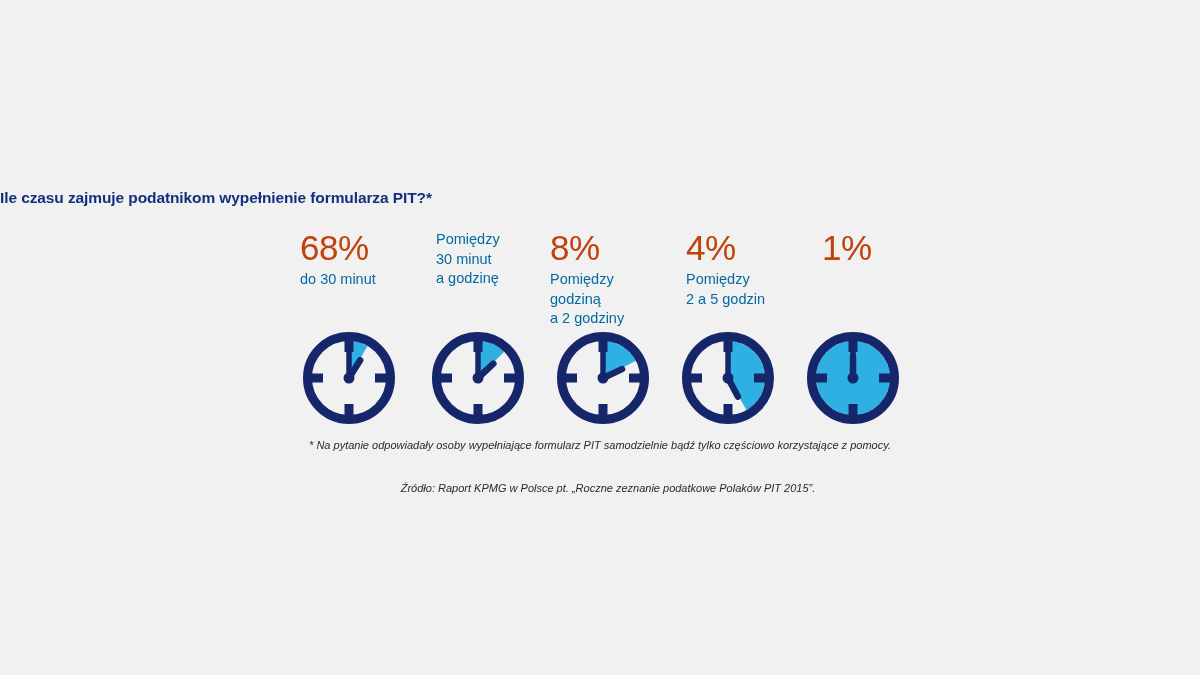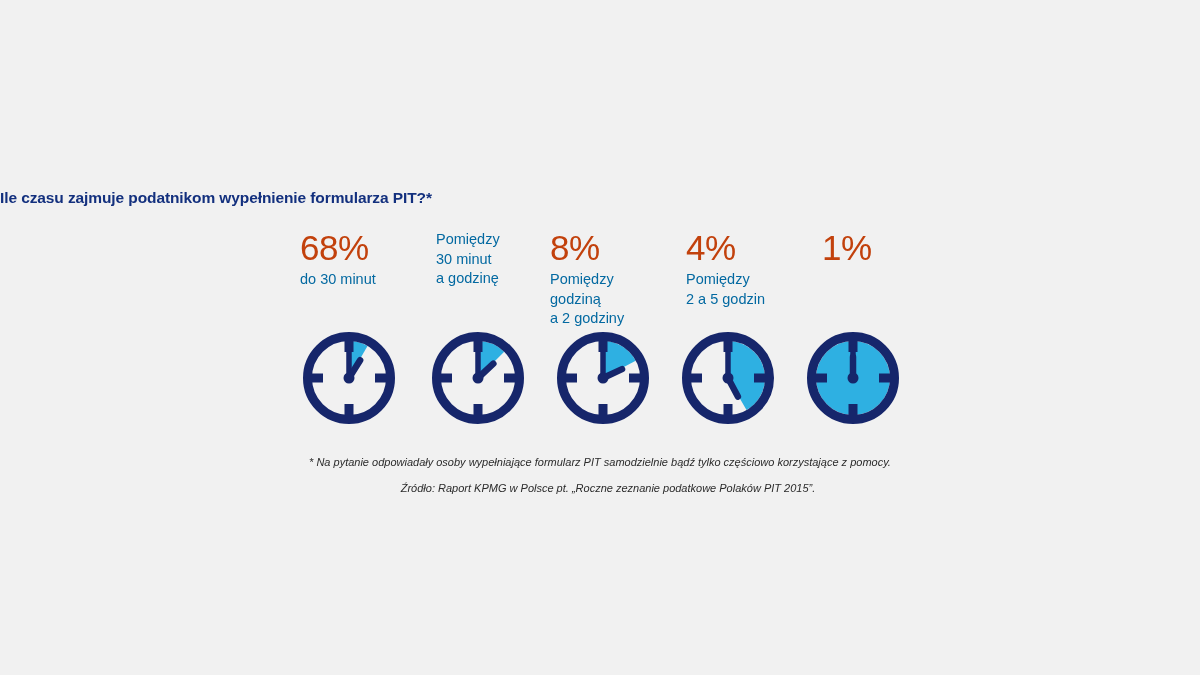--- a/index.html
+++ b/index.html
@@ -93,21 +93,21 @@
   
   .footnote {
     position: absolute;
     left: 0;
     width: 1200px;
     text-align: center;
     font-style: italic;
     color: #2a2a2a;
   }
   .footnote-1 {
-    top: 456px;
+    top: 439px;
     font-size: 11px;
   }
   .footnote-2 {
     top: 482px;
     font-size: 11px;
     padding-left: 8px;
   }
 </style>
 </head>
 <body>

